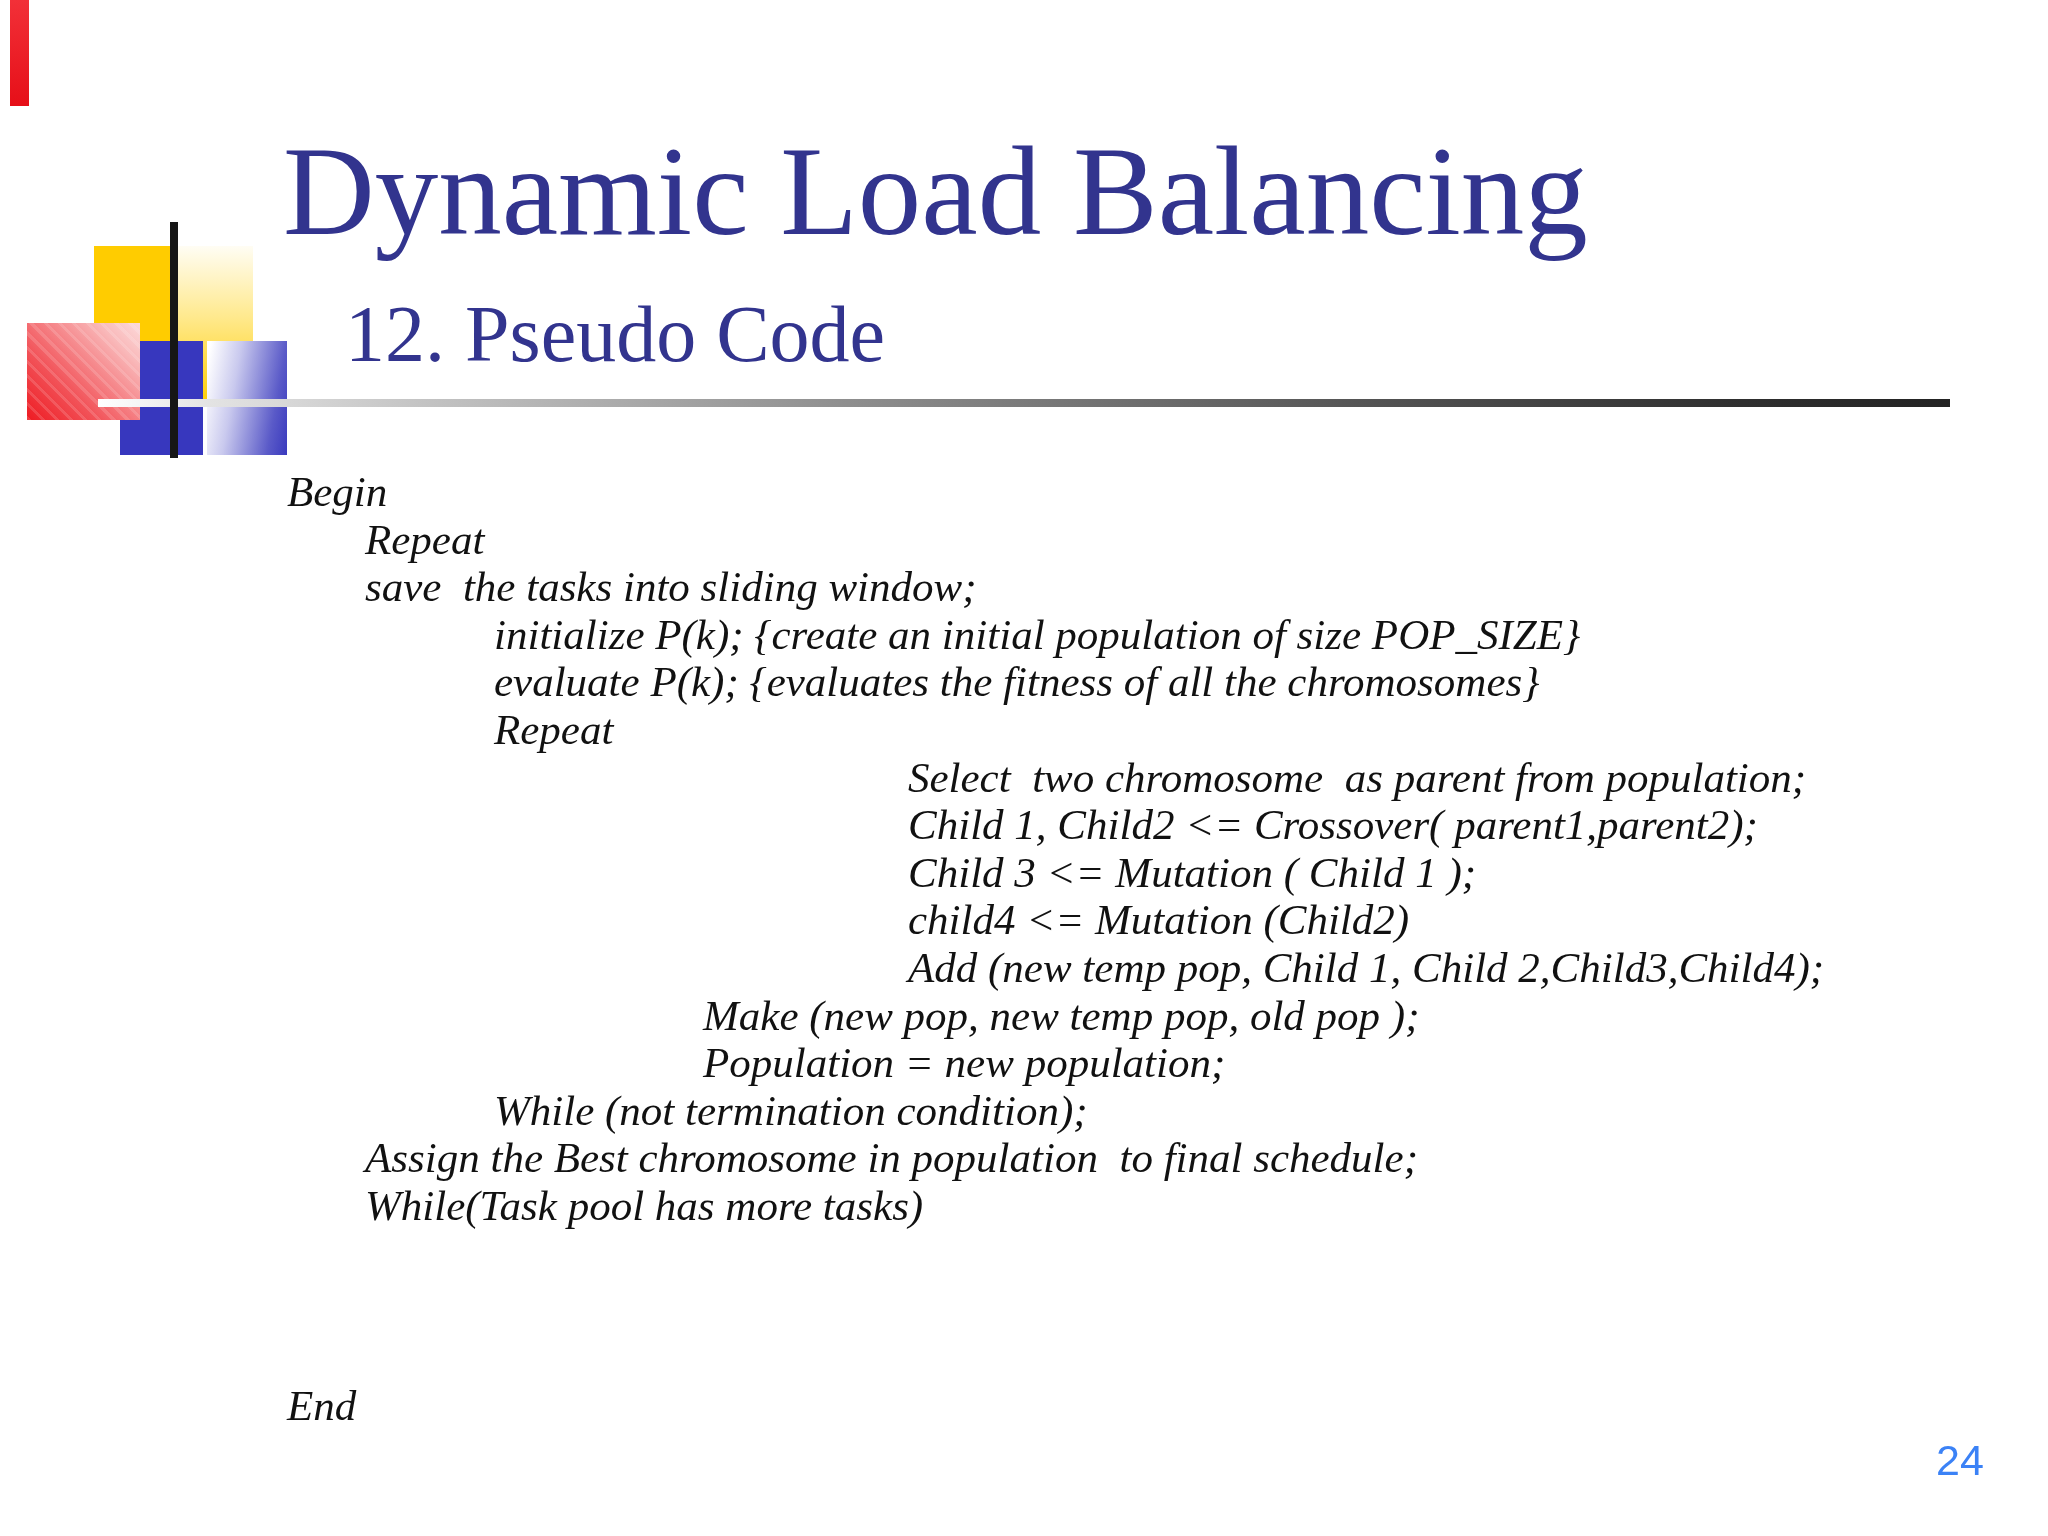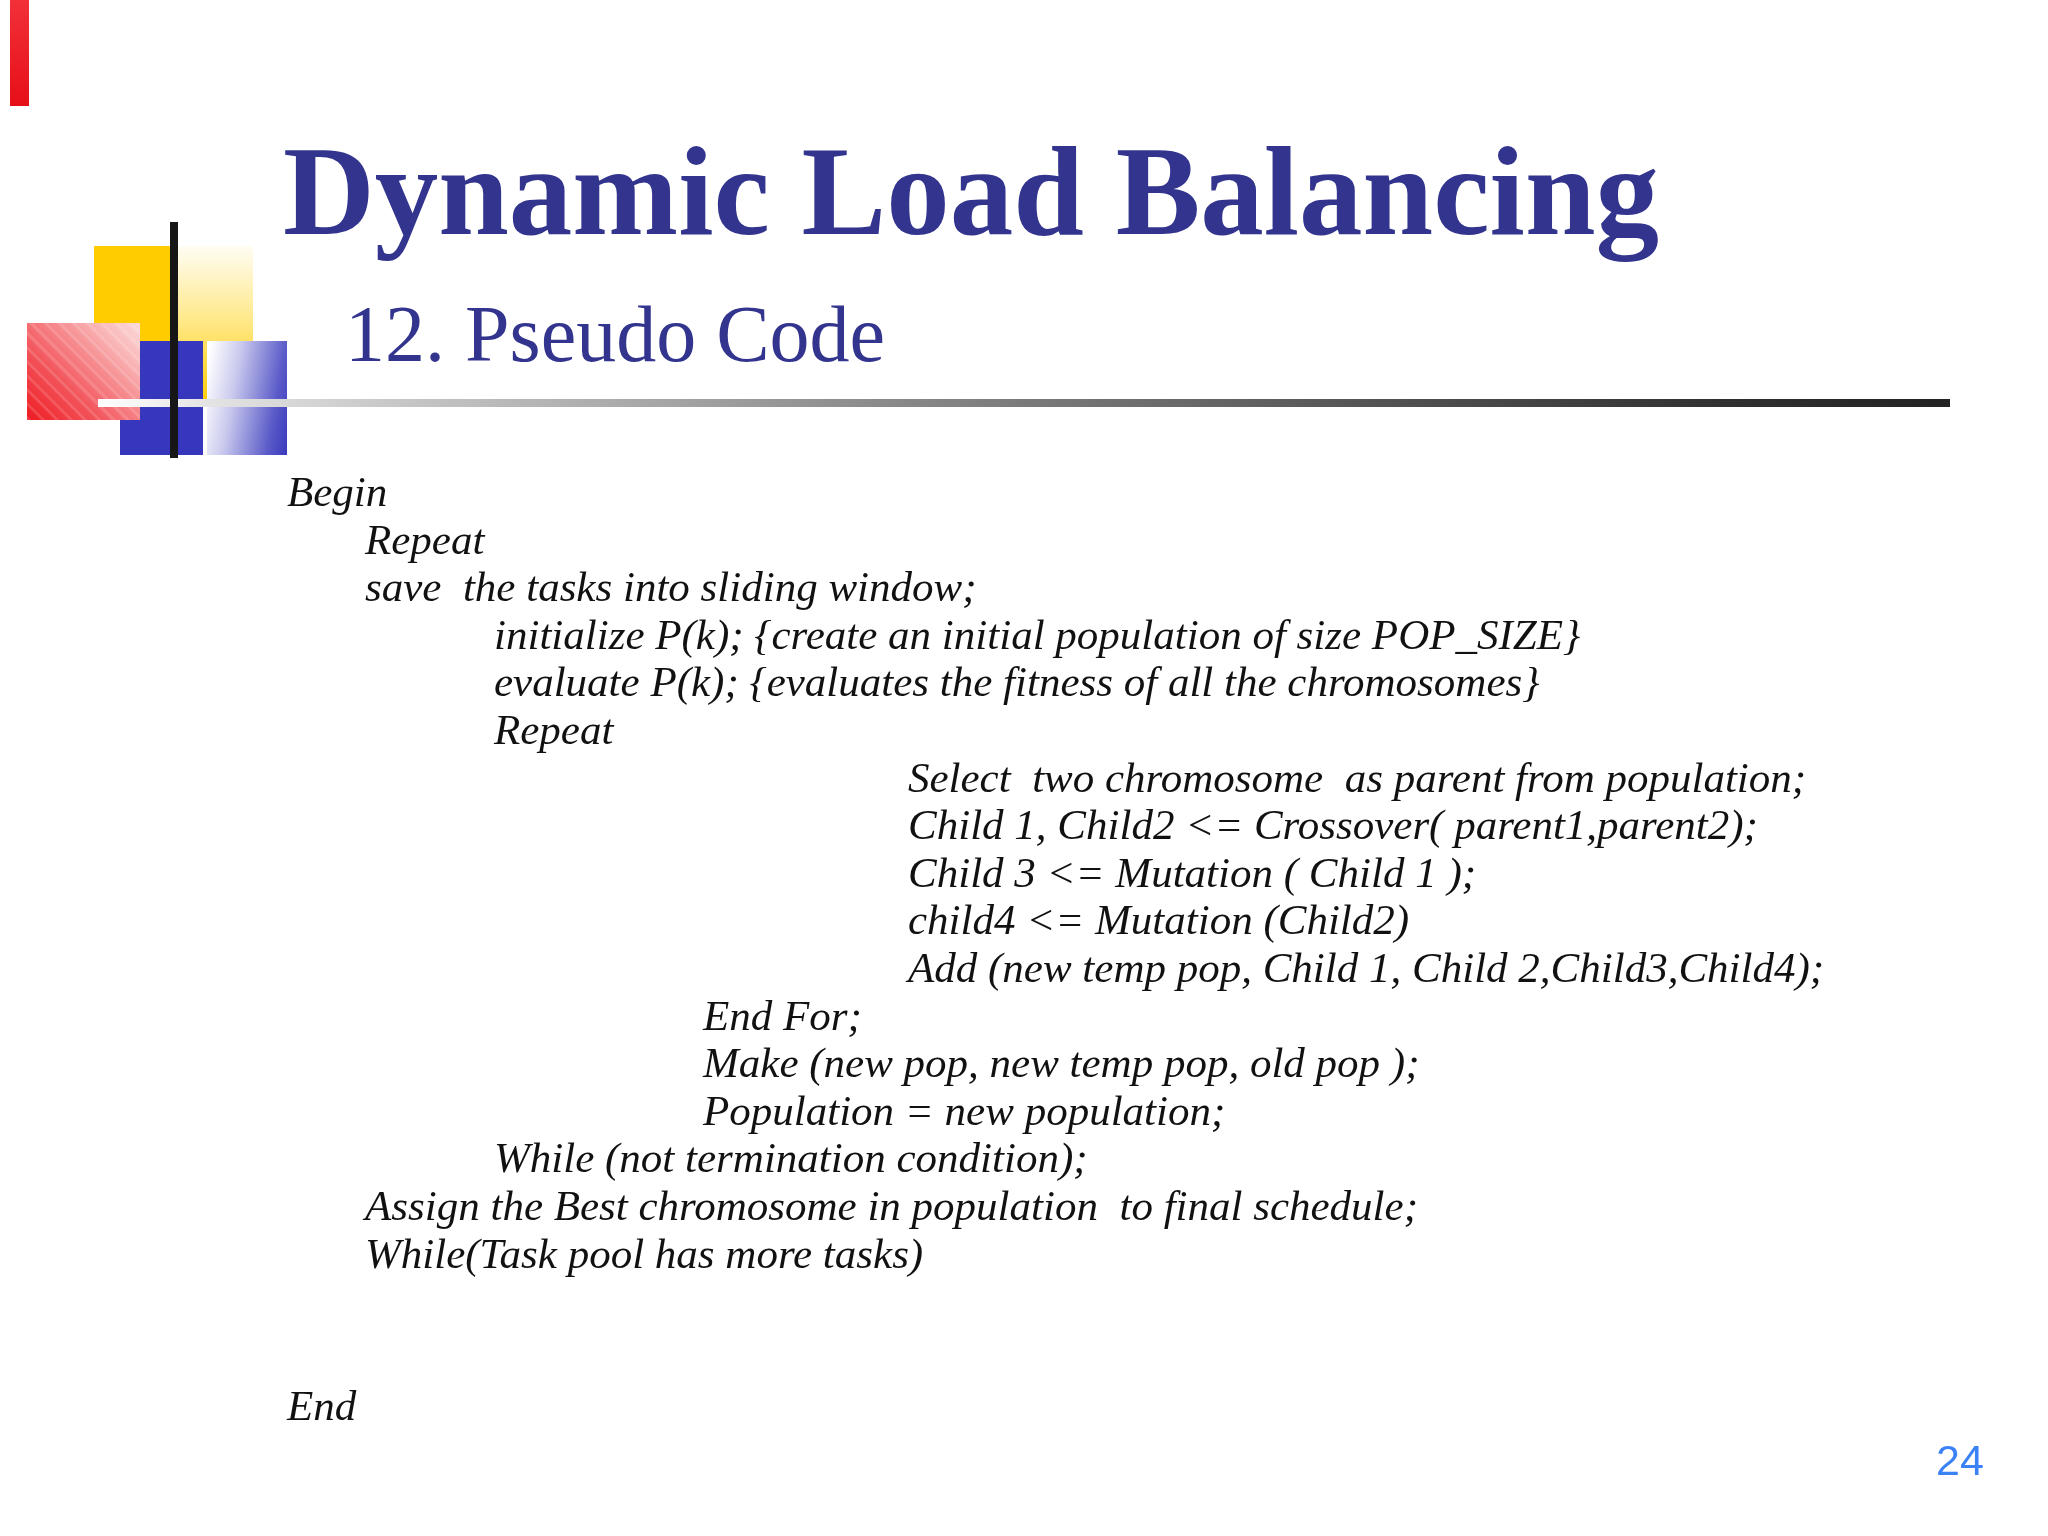--- a/index.html
+++ b/index.html
@@ -21,21 +21,21 @@
               background:
                 repeating-linear-gradient(45deg,rgba(255,255,255,0.14) 0 3px,rgba(255,255,255,0) 3px 10px),
                 linear-gradient(45deg,#ee1b22 0%,#f2555b 35%,#f9b9ba 80%,#fcdada 100%);
               z-index:3;}
   .hrule{left:98px;top:399px;width:1852px;height:8px;
          background:linear-gradient(to right,#ffffff 0%,#e3e3e3 6%,#c2c2c2 18%,#8f8f8f 40%,#555555 68%,#303030 88%,#232323 100%);
          z-index:4;}
   .vline{left:170px;top:222px;width:8px;height:236px;background:#161616;z-index:5;}
 
   
-  .title{position:absolute;left:283px;top:128px;margin:0;font-weight:bold;
+  .title{position:absolute;left:283px;top:128px;margin:0;font-weight:normal;
          font-size:127px;line-height:1;color:#32348e;white-space:pre;}
   .subtitle{position:absolute;left:330px;top:279px;margin:15px;font-weight:normal;
             font-size:80px;line-height:1;color:#32348e;white-space:pre;}
 
   
   .code{position:absolute;left:0;top:468px;width:1960px;
         font-style:italic;font-size:43px;line-height:47.6px;color:#111111;}
   .ln{white-space:pre;}
   .i0{padding-left:287px;}
   .i1{padding-left:365px;}
@@ -71,21 +71,20 @@
     <div class="ln i1">Repeat</div>
     <div class="ln i1">save  the tasks into sliding window;</div>
     <div class="ln i2">initialize P(k); {create an initial population of size POP_SIZE}</div>
     <div class="ln i2">evaluate P(k); {evaluates the fitness of all the chromosomes}</div>
     <div class="ln i2">Repeat</div>
     <div class="ln i4">Select  two chromosome  as parent from population;</div>
     <div class="ln i4">Child 1, Child2 &lt;= Crossover( parent1,parent2);</div>
     <div class="ln i4">Child 3 &lt;= Mutation ( Child 1 );</div>
     <div class="ln i4">child4 &lt;= Mutation (Child2)</div>
     <div class="ln i4">Add (new temp pop, Child 1, Child 2,Child3,Child4);</div>
-    <div class="ln i3">End For;</div>
     <div class="ln i3">Make (new pop, new temp pop, old pop );</div>
     <div class="ln i3">Population = new population;</div>
     <div class="ln i2">While (not termination condition);</div>
     <div class="ln i1">Assign the Best chromosome in population  to final schedule;</div>
     <div class="ln i1">While(Task pool has more tasks)</div>
   </div>
 
   <div class="end-label">End</div>
 
   <div class="page-number">24</div>

